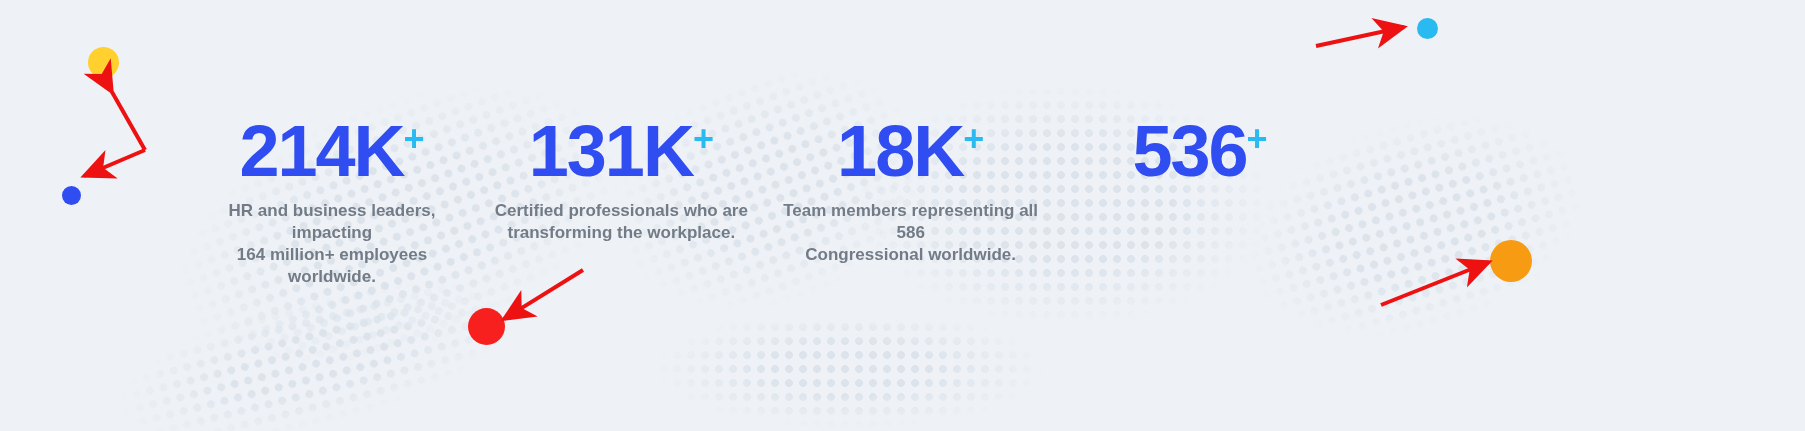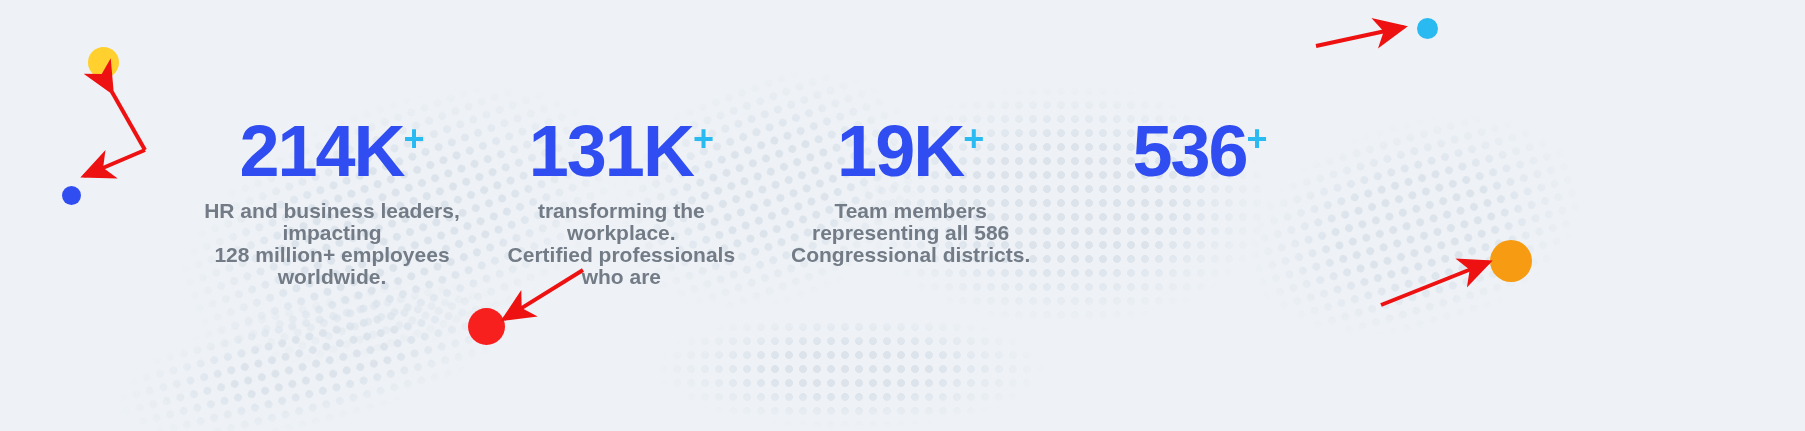--- a/index.html
+++ b/index.html
@@ -90,21 +90,21 @@
   .stat-plus {
     color: #28baf0;
     font-size: 36px;
     line-height: 36px;
     font-weight: bold;
     vertical-align: super;
     letter-spacing: 0;
   }
   .stat-desc {
     margin-top: 10px;
-    font-size: 21px;
+    font-size: 17px;
     line-height: 22px;
     font-weight: bold;
     color: #727b86;
   }
 
   
   .dot {
     position: absolute;
     border-radius: 50%;
   }
@@ -130,37 +130,37 @@
   <div class="map-dots dots-d"></div>
   <div class="map-dots dots-e"></div>
   <div class="map-dots dots-f"></div>
 
   <div class="stats-row">
 
     <div class="stat">
       <div class="stat-value"><span>214K</span><span class="stat-plus">+</span></div>
       <div class="stat-desc">
         <div>HR and business leaders, impacting</div>
-        <div>128 million+ employees worldwide.</div>
+        <div>164 million+ employees worldwide.</div>
       </div>
     </div>
 
     <div class="stat">
       <div class="stat-value"><span>131K</span><span class="stat-plus">+</span></div>
       <div class="stat-desc">
+        <div>Certified professionals who are</div>
         <div>transforming the workplace.</div>
-        <div>Certified professionals who are</div>
       </div>
     </div>
 
     <div class="stat">
-      <div class="stat-value"><span>19K</span><span class="stat-plus">+</span></div>
+      <div class="stat-value"><span>18K</span><span class="stat-plus">+</span></div>
       <div class="stat-desc">
         <div>Team members representing all 586</div>
-        <div>Congressional districts.</div>
+        <div>Congressional worldwide.</div>
       </div>
     </div>
 
     <div class="stat">
       <div class="stat-value"><span>536</span><span class="stat-plus">+</span></div>
       <div class="stat-desc">
       </div>
     </div>
 
   </div>

